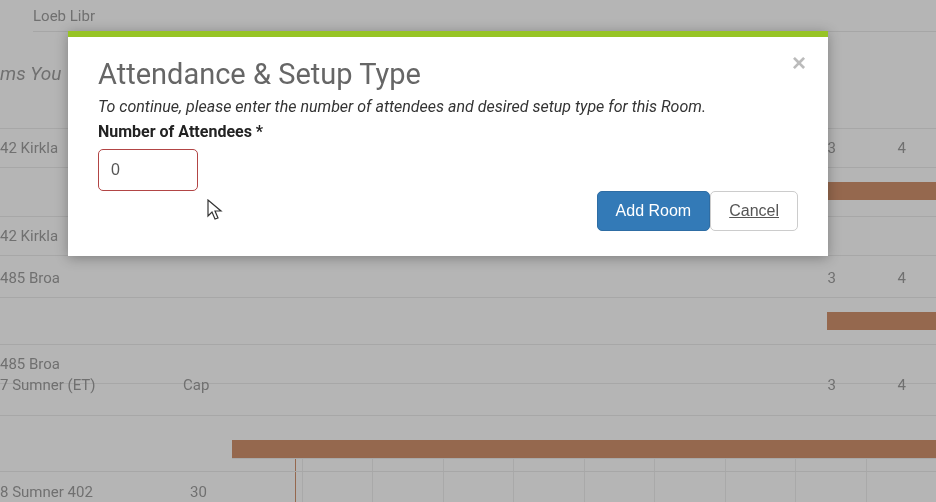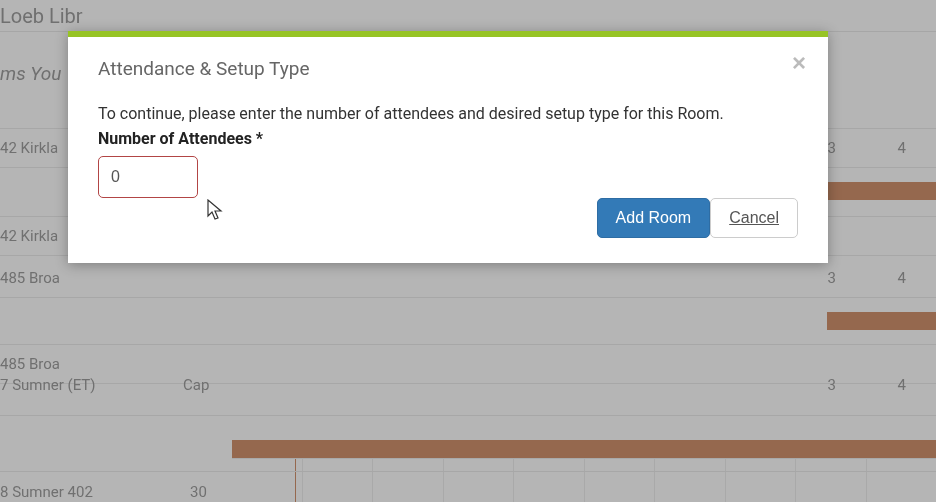--- a/index.html
+++ b/index.html
@@ -28,21 +28,22 @@
     }
     .bg-row {
       display: flex;
       align-items: center;
       border-bottom: 1px solid #e0e0e0;
       height: 57px;
       padding-left: 0;
     }
     .bg-row.header-row {
       height: 32px;
-      font-size: 20px;
+      font-size: 15px;
+      margin-left: 33px;
     }
     .bg-row .col1 {
       width: 180px;
       padding-left: 0;
       white-space: nowrap;
       overflow: hidden;
     }
     .bg-cap {
       position: absolute;
       left: 183px;
@@ -86,29 +87,30 @@
       right: 22px;
       color: #bbb;
       font-size: 24px;
       font-weight: bold;
       line-height: 1;
       cursor: pointer;
       background: none;
       border: none;
     }
     .modal-title {
-      font-size: 19px;
+      font-size: 29px;
       font-weight: 400;
       color: #666;
-      margin-bottom: 24px;
+      margin-bottom: 6px;
     }
     .modal-desc {
       font-size: 16px;
       color: #333;
       margin-bottom: 4px;
+      font-style: italic;
     }
     .form-label {
       font-size: 16px;
       font-weight: 700;
       color: #222;
       margin-top: 6px;
       margin-bottom: 8px;
       display: block;
     }
     .num-input {

